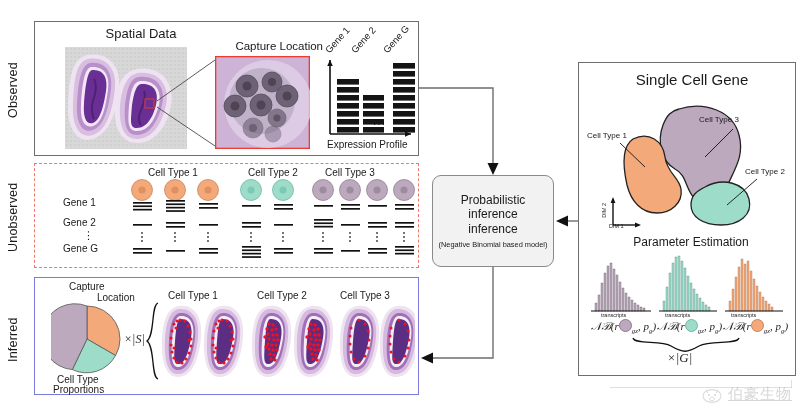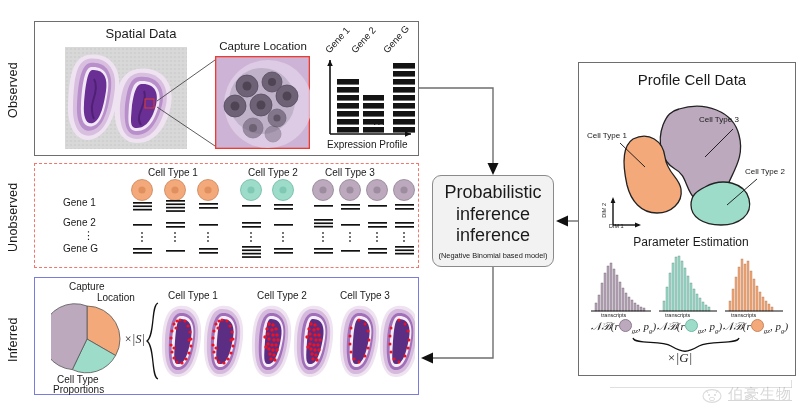--- a/index.html
+++ b/index.html
@@ -21,21 +21,21 @@
   .ttl{position:absolute;font-size:13px;color:#1a1a1a;text-align:center;white-space:nowrap;}
   .ttl.big{font-size:15px;}
   .sml{position:absolute;font-size:9.5px;color:#1a1a1a;white-space:nowrap;}
   .sml10{position:absolute;font-size:10px;color:#1a1a1a;white-space:nowrap;}
 
   
   .cbox{position:absolute;left:432px;top:175px;width:122px;height:92px;
         box-sizing:border-box;border:1.2px solid #8a8a8a;border-radius:9px;
         background:#f2f2f2;display:flex;flex-direction:column;align-items:center;
         justify-content:center;text-align:center;line-height:1.22;}
-  .cbox .l1{font-size:18px;color:#1a1a1a;}
+  .cbox .l1{font-size:12px;color:#1a1a1a;}
   .cbox .l2{font-size:7.4px;color:#1a1a1a;margin-top:4px;}
 
   svg.ov{position:absolute;left:0;top:0;width:800px;height:410px;
          pointer-events:none;overflow:visible;}
 
   
   .wm{position:absolute;right:8px;bottom:6px;display:flex;align-items:center;
       gap:3px;opacity:.30;}
   .wm .zh{font-size:15px;color:#7a7a7a;font-family:"DejaVu Sans",sans-serif;letter-spacing:1px;text-decoration:underline;}
   .wmline{position:absolute;right:8px;bottom:22px;width:182px;height:1px;background:#c9c9c9;opacity:.6;}
@@ -76,21 +76,21 @@
         <path d="M72,22 C96,18 110,36 106,58 C102,80 90,96 72,96 C56,96 48,80 50,58 C52,36 58,25 72,22 Z" fill="#EFE3F2"></path>
         <path d="M73,26 C94,23 105,39 101,58 C97,77 87,92 72,92 C58,92 54,78 55,58 C57,39 62,28 73,26 Z" fill="#D8BFE0"></path>
         <path d="M74,30 C92,28 101,41 97,58 C93,74 85,88 72,88 C60,88 59,75 60,58 C62,42 65,31 74,30 Z" fill="#B98FCB"></path>
         <path d="M75,34 C91,33 97,44 94,58 C90,72 84,84 72,84 C62,84 63,74 64,58 C66,44 68,35 75,34 Z" fill="#F2E8F5"></path>
         <path d="M76,37 C90,36 94,46 91,58 C88,70 82,81 72,81 C64,81 66,73 67,58 C69,46 71,38 76,37 Z" fill="#6A2F95"></path>
         <path d="M79,44 C82,51 77,60 75,66 C73,71 74,75 76,78" stroke="#4A1E6E" stroke-width="2" fill="none" opacity=".85"></path>
       </g>
       <rect x="80" y="52" width="9" height="9" fill="none" stroke="#e23b2e" stroke-width="1"></rect>
     </svg>
 
-    <div class="ttl" style="left:168px;top:18px;width:120px;font-size:11.5px;">Capture Location</div>
+    <div class="ttl" style="left:168px;top:18px;width:120px;font-size:11.5px;text-align:right;">Capture Location</div>
 
     <svg style="position:absolute;left:180px;top:34px;width:95px;height:93px;" viewBox="0 0 95 93">
       <rect x="0.6" y="0.6" width="93.8" height="91.8" fill="#CDB3D5" stroke="#ee3b30" stroke-width="1.4"></rect>
       <circle cx="53" cy="48" r="44" fill="#E2D1E8" opacity=".75"></circle>
       <circle cx="47" cy="45" r="33" fill="#9C95A8" opacity=".45"></circle>
       <g fill="#6E6277" stroke="#564c5e" stroke-width=".8">
         <circle cx="32" cy="30" r="11"></circle>
           <circle cx="57" cy="26" r="10"></circle>
         <circle cx="20" cy="50" r="11"></circle>
           <circle cx="46" cy="49" r="11"></circle>
@@ -419,21 +419,21 @@
 
   <div class="cbox">
     <div class="l1">Probabilistic</div>
     <div class="l1">inference</div>
     <div class="l1">inference</div>
     <div class="l2">(Negative Binomial based model)</div>
   </div>
 
   <div class="panel p-single" style="left:578px;top:62px;width:218px;height:314px;">
 
-    <div class="ttl big" style="left:48px;top:8px;width:130px;">Profile Cell Data</div>
+    <div class="ttl big" style="left:48px;top:8px;width:130px;">Single Cell Gene</div>
 
     <svg style="position:absolute;left:8px;top:28px;width:202px;height:140px;" viewBox="0 0 202 140">
 
       <path d="M92,18 C118,10 146,20 152,44 C158,66 146,80 140,96 C134,112 118,118 108,108
                C98,98 100,84 88,78 C74,70 70,50 76,34 C80,24 84,20 92,18 Z" fill="#BCA9BD" stroke="#222" stroke-width="1.3"></path>
 
       <path d="M46,48 C62,40 76,50 78,66 C80,82 92,86 94,98 C96,112 84,122 70,122
                C54,122 44,110 40,94 C36,76 34,56 46,48 Z" fill="#F4A97A" stroke="#222" stroke-width="1.3"></path>
 
       <path d="M118,96 C136,86 158,92 162,108 C166,124 152,134 134,134

